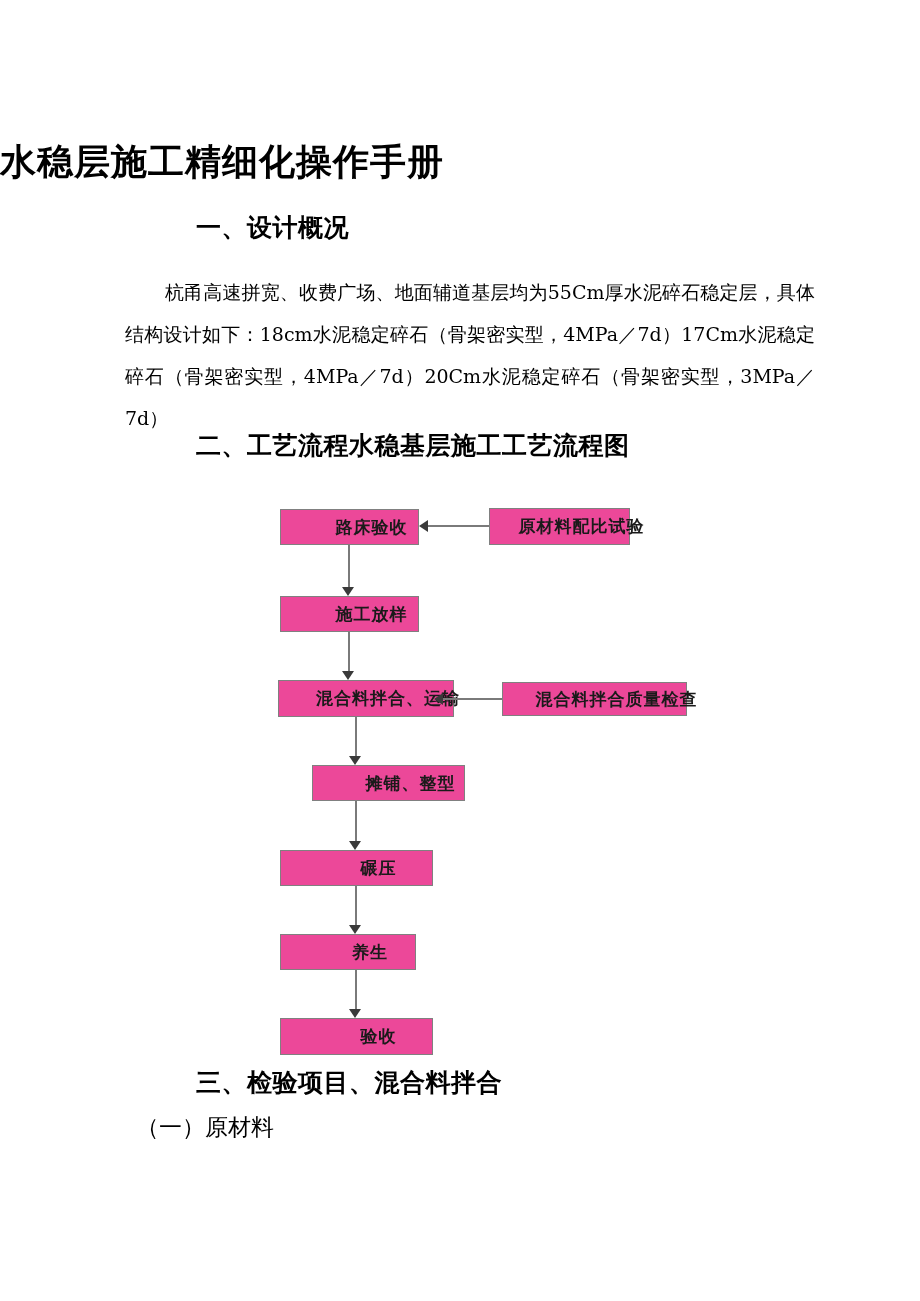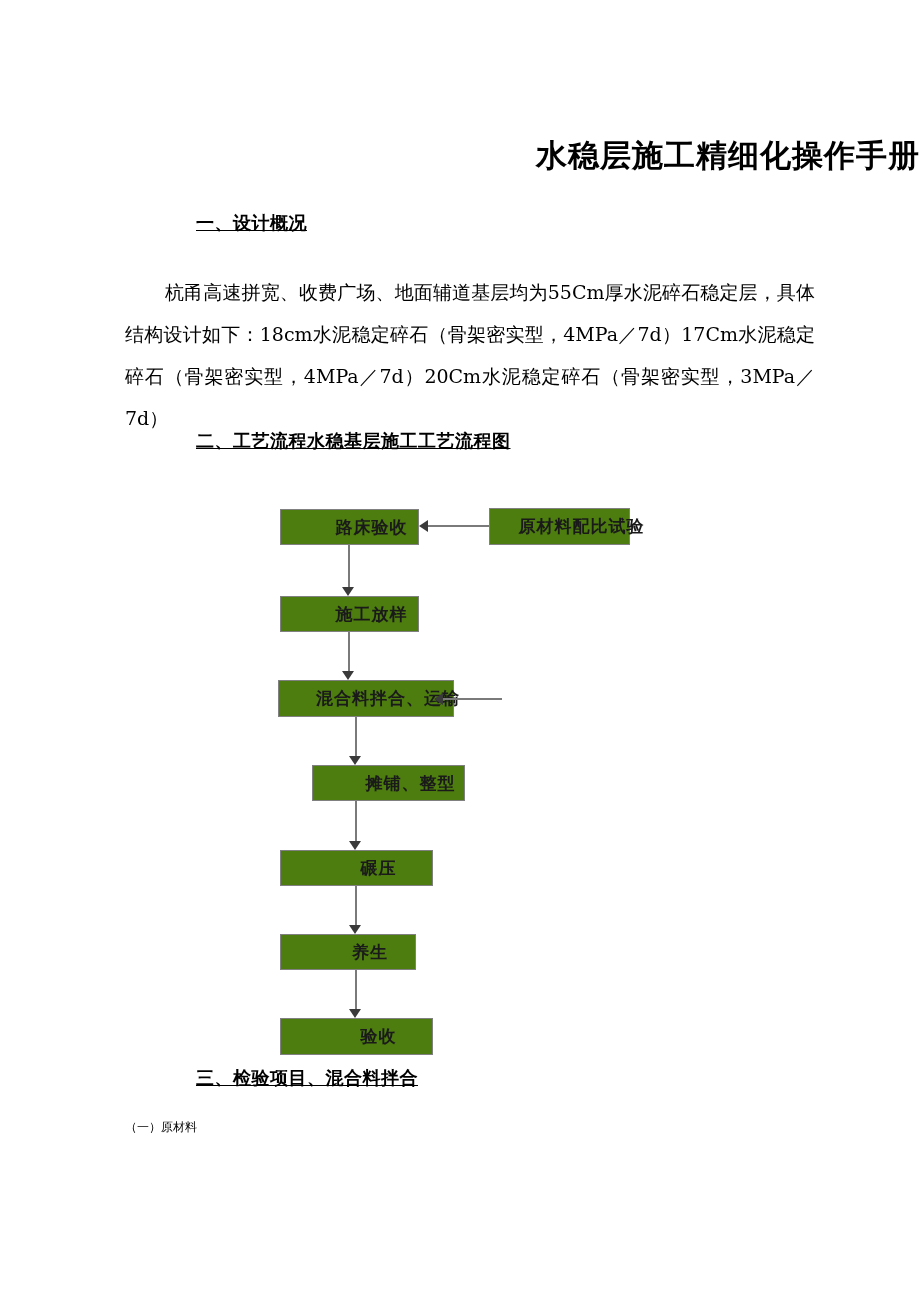--- a/index.html
+++ b/index.html
@@ -22,78 +22,77 @@
     width: 920px;
     height: 1301px;
   }
 
   
   .doc-title {
     position: absolute;
     left: 0;
     top: 116px;
     width: 920px;
-    text-align: right;
+    text-align: left;
     font-family: "DejaVu Sans", "Liberation Sans", sans-serif;
     font-weight: bold;
-    font-size: 31px;
+    font-size: 36px;
     letter-spacing: 1px;
     line-height: 1.2;
   }
 
   
   .heading {
     position: absolute;
     font-family: "DejaVu Serif", "Liberation Serif", serif;
     font-weight: bold;
-    font-size: 18px;
+    font-size: 25px;
     letter-spacing: 0.5px;
     white-space: nowrap;
-    text-decoration: underline;
   }
   #heading-1 { left: 196px; top: 211px; }
   #heading-2 { left: 196px; top: 429px; }
   #heading-3 { left: 196px; top: 1066px; }
 
   
   .body-para {
     position: absolute;
     left: 125px;
     top: 252px;
     width: 690px;
     font-size: 19px;
     line-height: 42px;
     text-indent: 40px;
     text-align: justify;
     text-justify: inter-ideograph;
   }
 
   .sub-item {
     position: absolute;
-    left: 125px;
+    left: 136px;
     top: 1110px;
-    font-size: 12px;
+    font-size: 23px;
     line-height: 34px;
     white-space: nowrap;
   }
 
   
   .flowchart {
     position: absolute;
     left: 0;
     top: 0;
     width: 920px;
     height: 1301px;
     pointer-events: none;
   }
   .flow-box {
     position: absolute;
     box-sizing: border-box;
     border: 1.6px solid #808080;
-    background: #4d7c0f;
+    background: #ec4899;
     display: flex;
     align-items: center;
     justify-content: center;
     font-family: "DejaVu Serif", "Liberation Serif", serif;
     font-weight: bold;
     font-size: 17px;
     letter-spacing: 1px;
     color: #1a1a1a;
     pointer-events: auto;
     white-space: nowrap;
@@ -156,20 +155,21 @@
 
     <div class="flow-box" id="box-roadbed">路床验收</div>
     <div class="flow-box" id="box-setout">施工放样</div>
     <div class="flow-box" id="box-mixing">混合料拌合、运输</div>
     <div class="flow-box" id="box-paving">摊铺、整型</div>
     <div class="flow-box" id="box-rolling">碾压</div>
     <div class="flow-box" id="box-curing">养生</div>
     <div class="flow-box" id="box-acceptance">验收</div>
 
     <div class="flow-box" id="box-material-test">原材料配比试验</div>
+    <div class="flow-box" id="box-quality-check">混合料拌合质量检查</div>
 
     <div class="v-line" style="left:348px; top:545px; height:44px;"></div>
     <div class="arrow-down" style="left:342px; top:587px;"></div>
 
     <div class="v-line" style="left:348px; top:632px; height:41px;"></div>
     <div class="arrow-down" style="left:342px; top:671px;"></div>
 
     <div class="v-line" style="left:355px; top:717px; height:41px;"></div>
     <div class="arrow-down" style="left:349px; top:756px;"></div>
 

